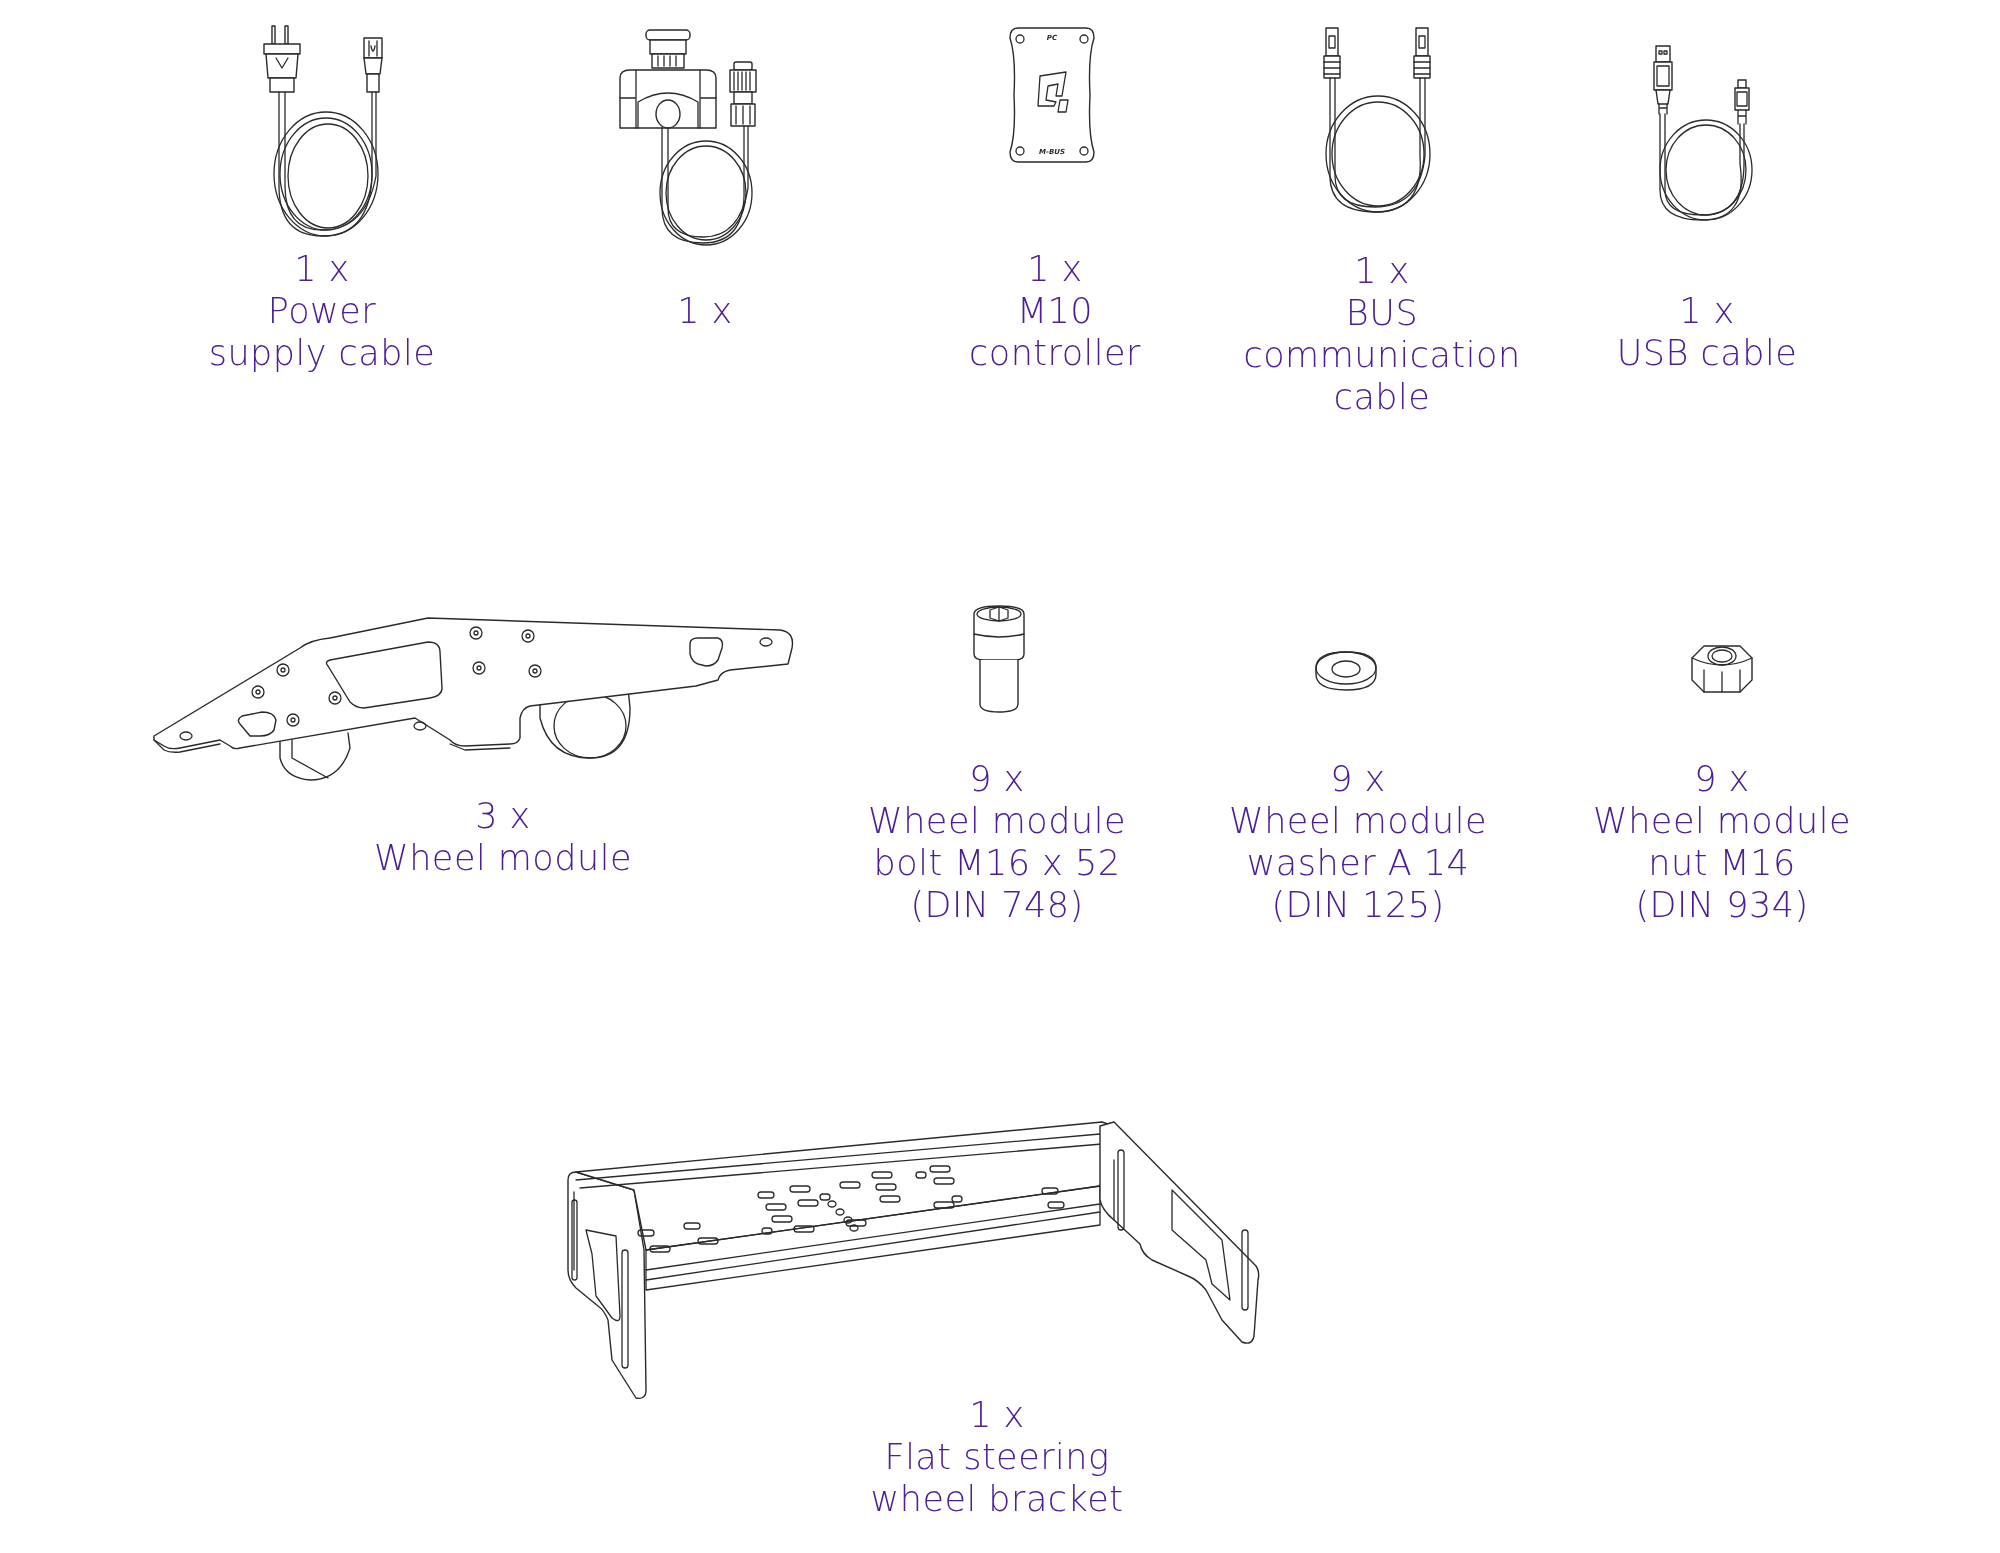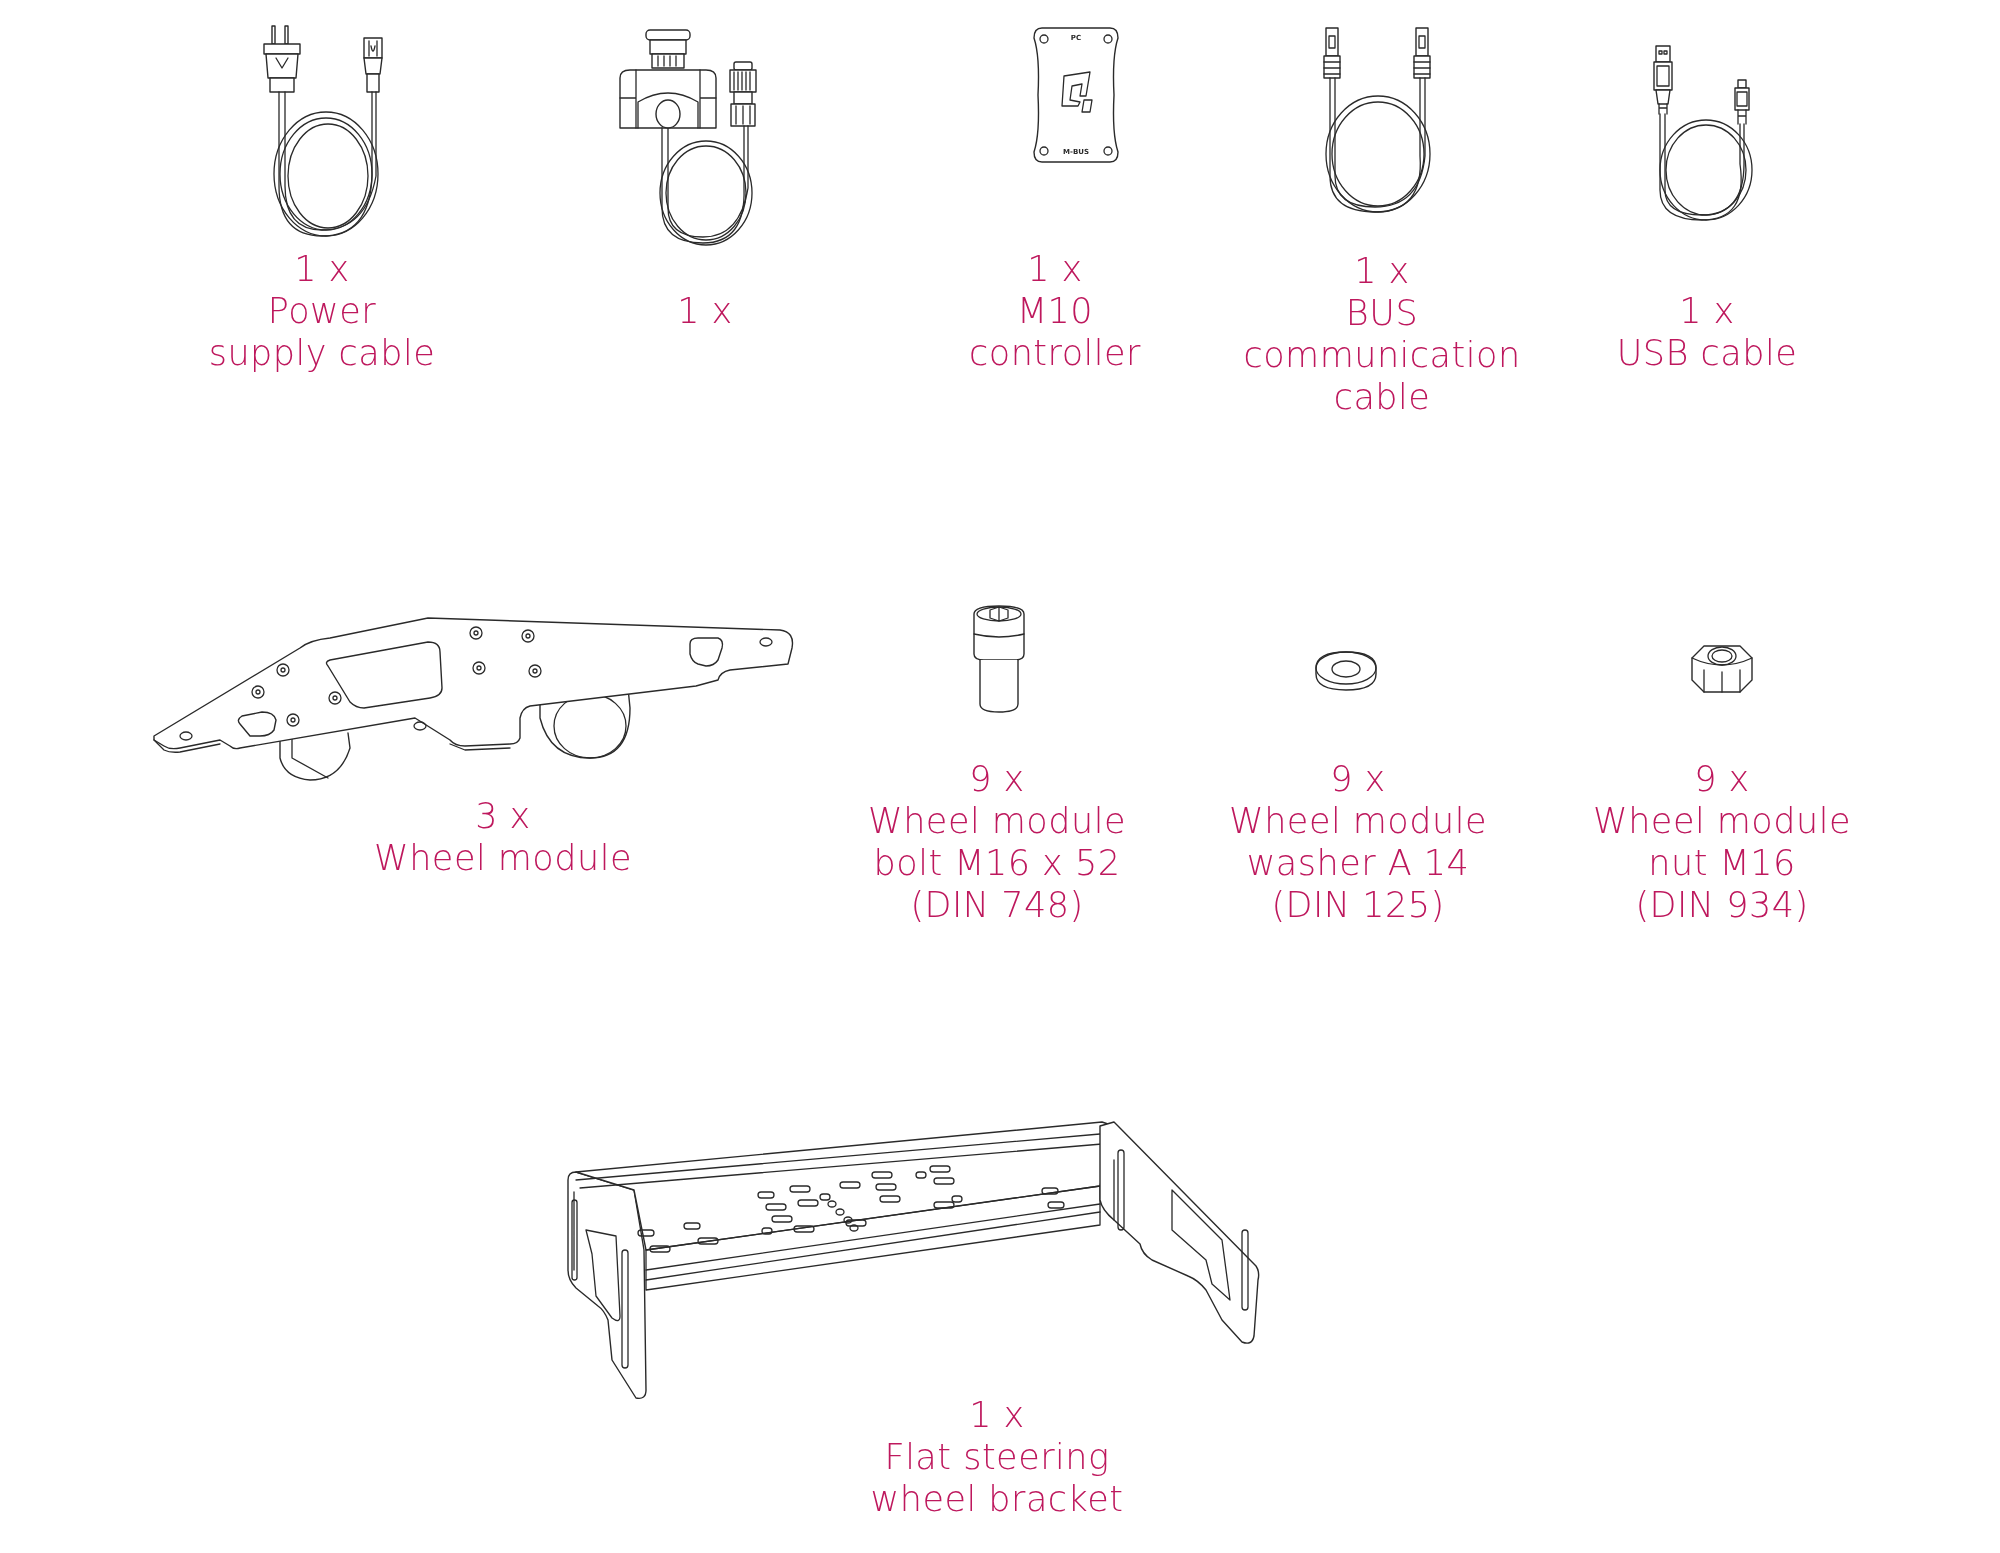--- a/index.html
+++ b/index.html
@@ -3,21 +3,21 @@
   <meta charset="utf-8">
   <style>
     html, body { margin: 0; padding: 0; background: #ffffff; }
     body { width: 2000px; height: 1553px; position: relative; overflow: hidden;
            font-family: "DejaVu Sans", "Liberation Sans", sans-serif; color: #231f20; }
     .item { position: absolute; }
     .illus { position: absolute; }
     .illus svg { display: block; overflow: visible; }
     .label { position: absolute; text-align: center; transform: translateX(-50%);
              font-size: 35px; line-height: 42px; font-weight: 300; letter-spacing: 0.5px;
-             white-space: nowrap; color: #be185d; }
+             white-space: nowrap; color: #4c1d95; }
     .label .line { display: block; }
     svg .st { fill: #fff; stroke: #2a2a2a; stroke-width: 1.4; stroke-linejoin: round; stroke-linecap: round; }
     svg .ln { fill: none; stroke: #2a2a2a; stroke-width: 1.3; stroke-linejoin: round; stroke-linecap: round; }
     svg .tx { font-family: "DejaVu Sans", sans-serif; font-size: 7px; font-weight: bold; fill: #2a2a2a; }
   </style>
 </head>
 <body>
 
 <div class="item">
   <div class="illus" style="left:262px; top:26px;">
@@ -75,21 +75,21 @@
       <ellipse class="ln" cx="88" cy="165" rx="46" ry="52"></ellipse>
       <ellipse class="ln" cx="88" cy="165" rx="40" ry="47"></ellipse>
     </svg>
   </div>
   <div class="label" style="left:705px; top:290px;">
     <span class="line">1 x</span>
   </div>
 </div>
 
 <div class="item">
-  <div class="illus" style="left:1032px; top:26px;">
+  <div class="illus" style="left:1008px; top:26px;font-style:italic;">
     <svg width="88" height="138" viewBox="0 0 88 138">
       <path class="st" d="M10 2 L78 2 Q86 2 86 12 Q80 30 82 69 Q80 108 86 126 Q86 136 78 136 L10 136 Q2 136 2 126 Q8 108 6 69 Q8 30 2 12 Q2 2 10 2 Z"></path>
       <circle class="ln" cx="12" cy="13" r="4"></circle>
       <circle class="ln" cx="76" cy="13" r="4"></circle>
       <circle class="ln" cx="12" cy="125" r="4"></circle>
       <circle class="ln" cx="76" cy="125" r="4"></circle>
       <text class="tx" x="44" y="14" text-anchor="middle">PC</text>
       <text class="tx" x="44" y="128" text-anchor="middle">M-BUS</text>
       <path class="ln" d="M32 50 L58 46 L54 70 L48 70 L50 58 L40 60 L38 74 L48 76 L46 80 L30 80 Z"></path>
       <path class="ln" d="M52 74 L60 74 L58 86 L50 86 Z"></path>

